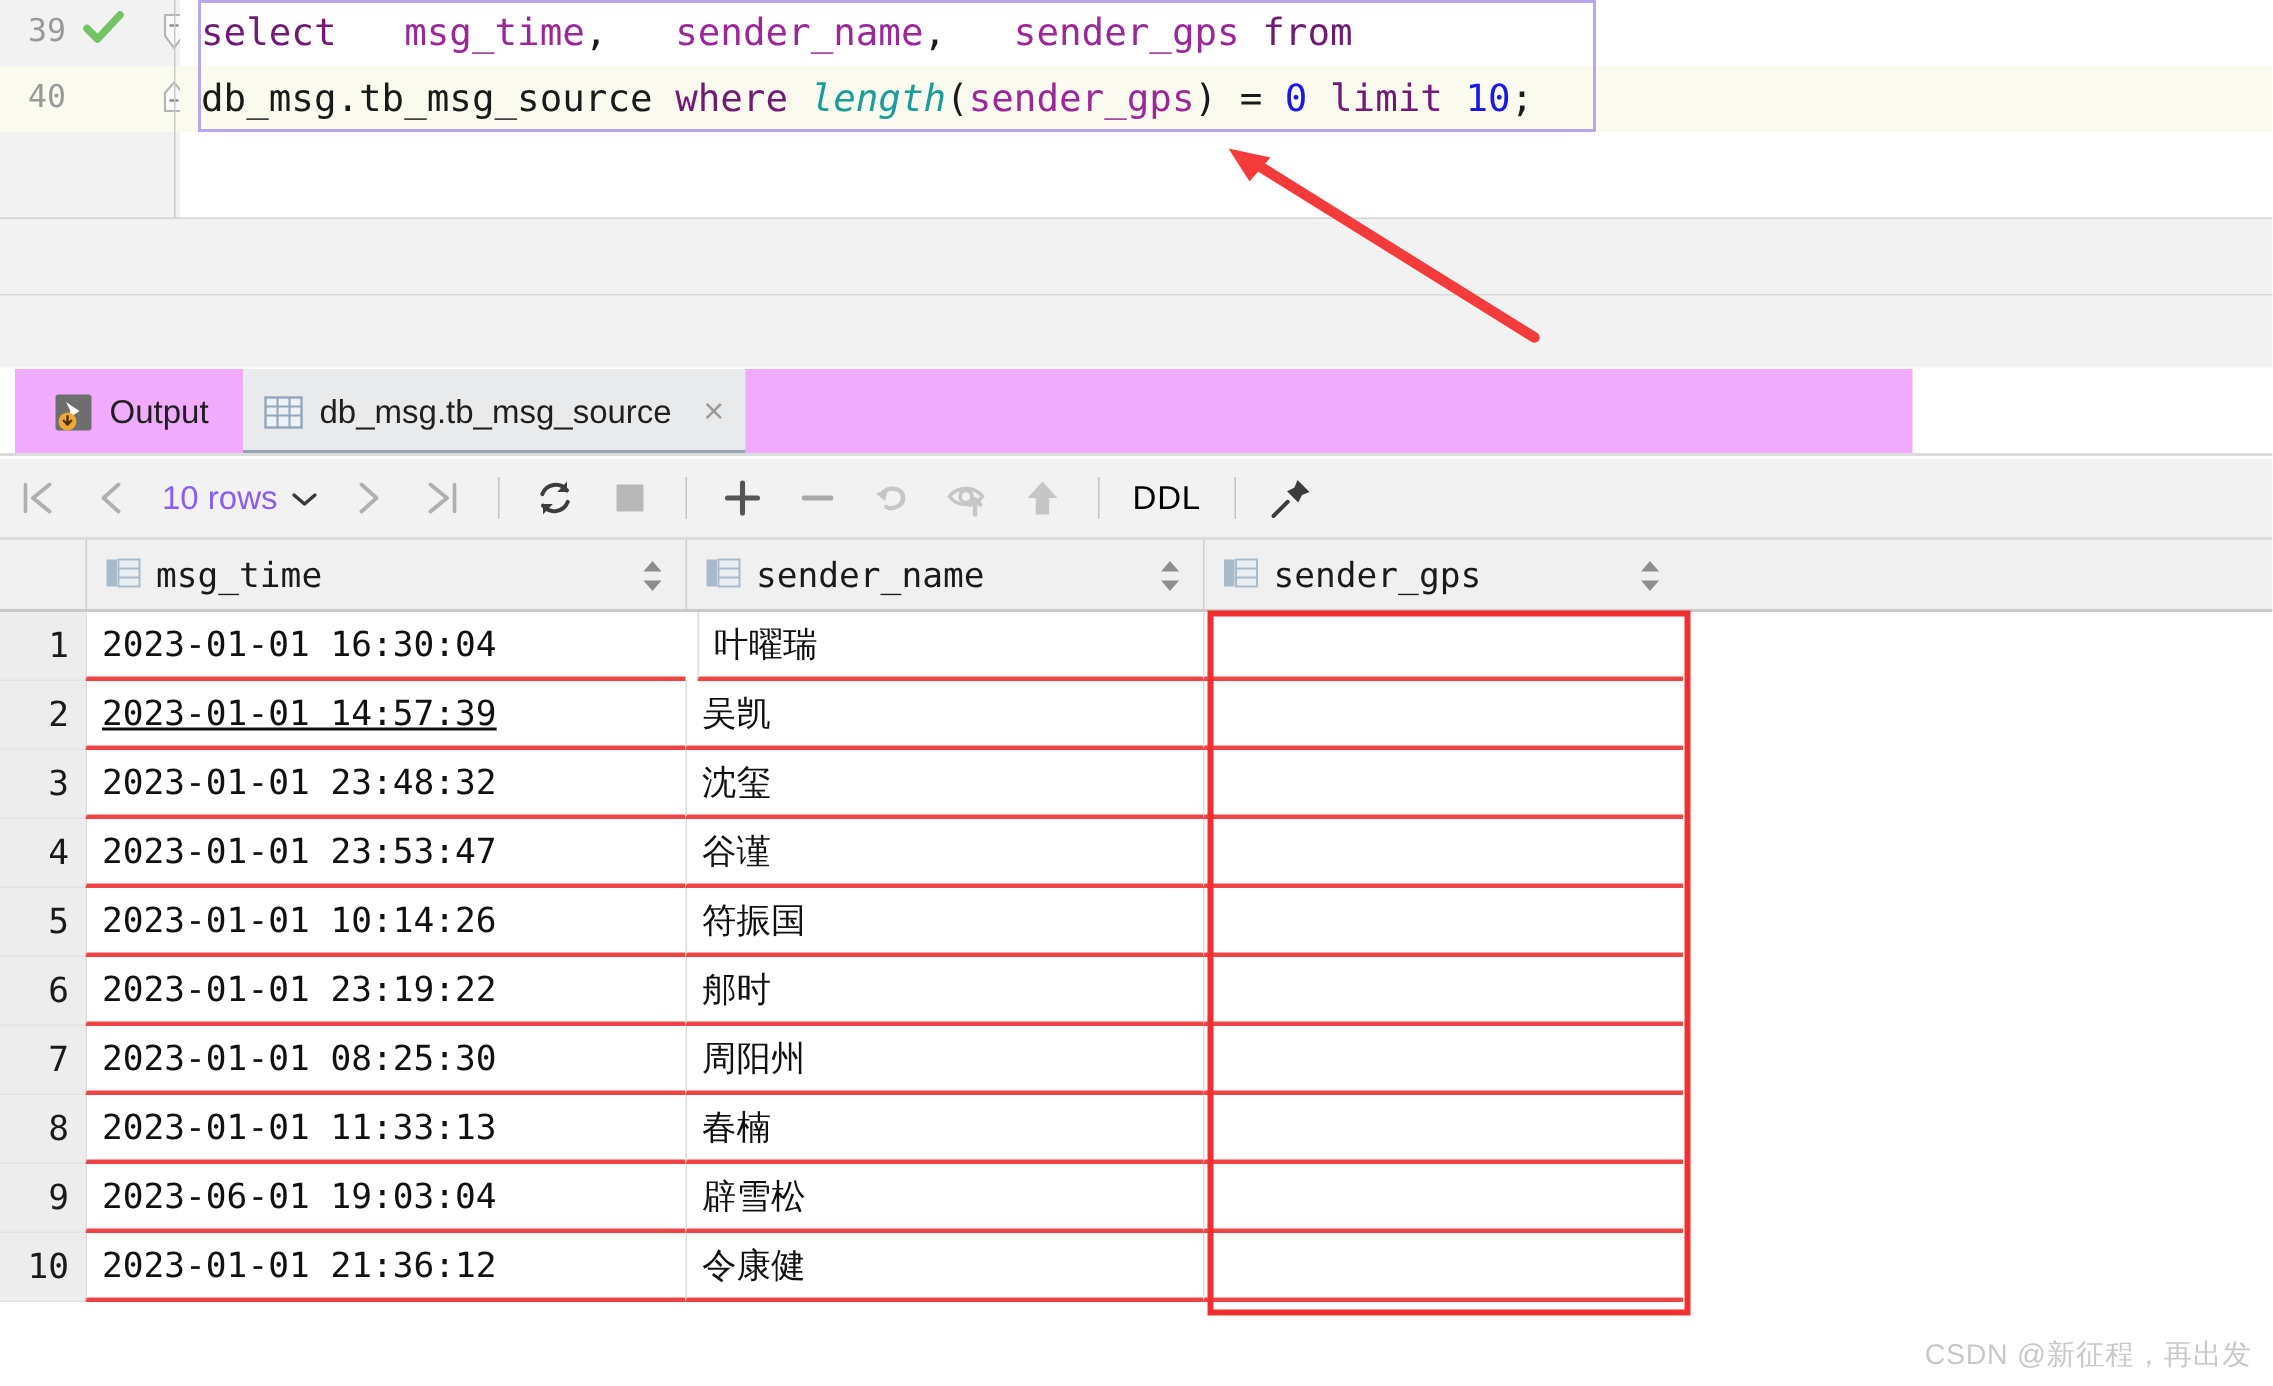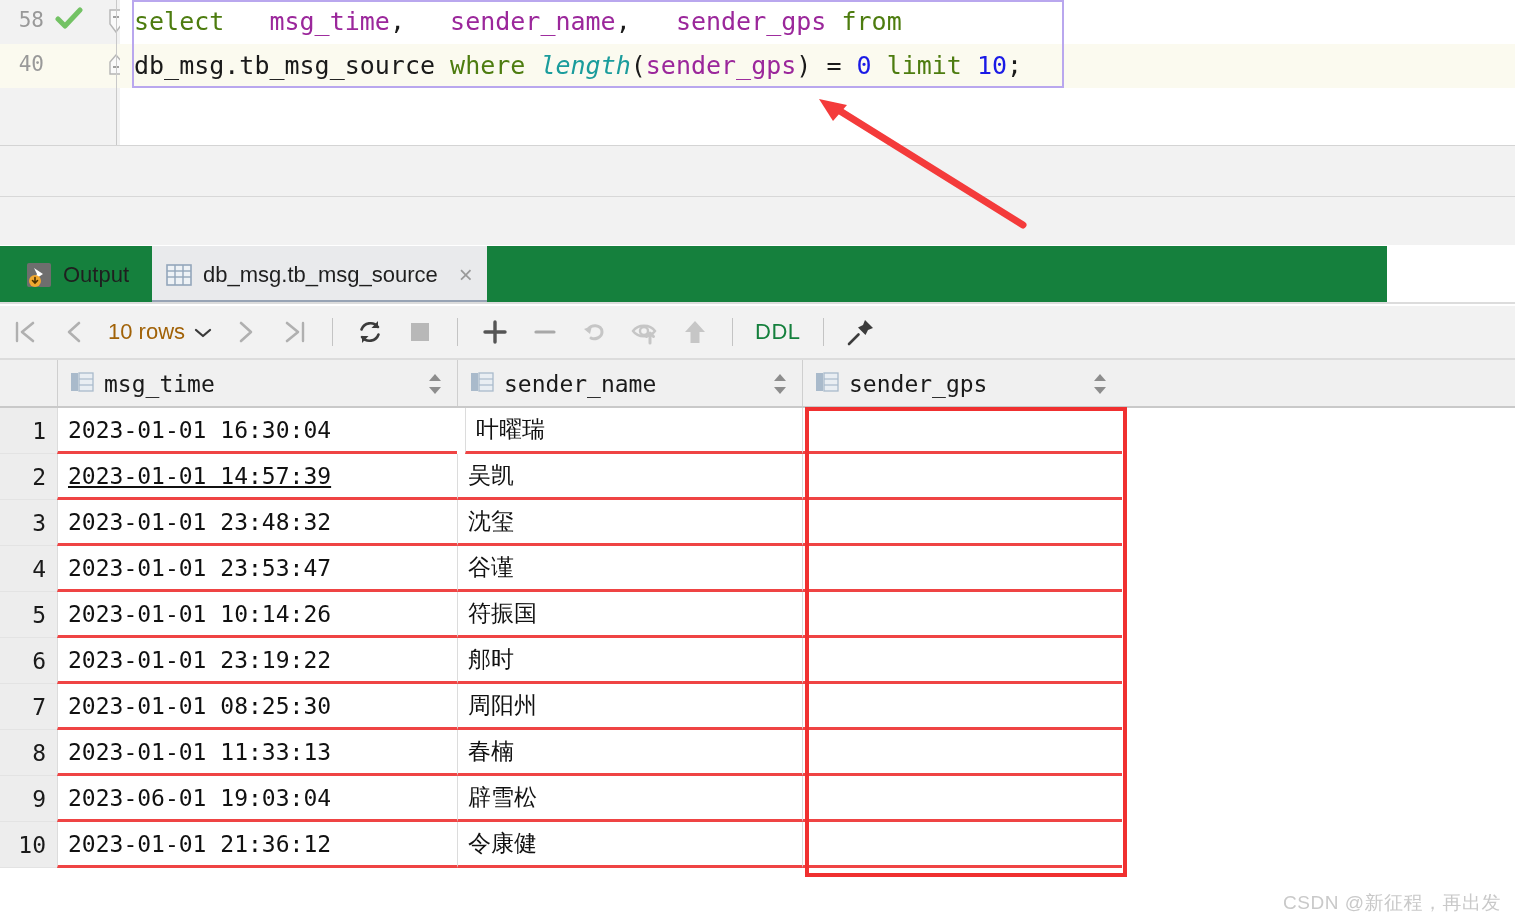--- a/index.html
+++ b/index.html
@@ -43,42 +43,42 @@
     white-space: pre;
     font-family: "DejaVu Sans Mono", "Liberation Mono", monospace;
     font-size: 25px; line-height: 44px;
   }
   .code-line.l39 { top: 0; background: #ffffff; }
   .code-line.l40 { top: 44px; background: #fbfaef; }
   .sel-box {
     position: absolute; left: 12px; top: 0; width: 932px; height: 88px;
     border: 2px solid #b9a7ee; background: transparent; pointer-events: none;
   }
-  .tok-kw   { color: #4d7c0f; }
+  .tok-kw   { color: #701a75; }
   .tok-col  { color: #9b279b; }
   .tok-tbl  { color: #1a1a1a; }
   .tok-fn   { color: #1a9c9c; font-style: italic; }
   .tok-num  { color: #1a1ae6; }
   .tok-pun  { color: #1a1a1a; }
   .code-text { position: relative; z-index: 2; padding-left: 14px; }
 
   .editor-bottom-fill {
     position: absolute; left: 0; top: 146px; width: 1515px; height: 99px;
     background: #f2f2f2;
   }
   .sep-line-1 { position: absolute; left: 0; top: 145px; width: 1515px; height: 1px; background: #d4d4d4; }
   .sep-line-2 { position: absolute; left: 0; top: 196px; width: 1515px; height: 1px; background: #d8d8d8; }
 
   
   .arrow-svg { position: absolute; left: 800px; top: 85px; width: 250px; height: 155px; z-index: 40; }
 
   
   .tabbar {
-    position: absolute; left: 0; top: 246px; width: 1387px; height: 58px;
-    background: #15803d;
+    position: absolute; left: 10px; top: 246px; width: 1265px; height: 58px;
+    background: #f0abfc;
   }
   .tab {
     position: absolute; top: 0; height: 58px;
     display: flex; align-items: center; gap: 11px;
     padding: 0 14px;
     font-size: 22px; color: #1f1f1f;
     cursor: default;
   }
   .tab-output { left: 12px; }
   .tab-result { left: 152px; background: #e9eaec; }
@@ -97,24 +97,24 @@
     background: #f2f2f2;
     display: flex; align-items: center;
   }
   .tb-btn {
     width: 44px; height: 44px; margin: 0 3px;
     display: flex; align-items: center; justify-content: center;
     flex: 0 0 auto;
   }
   .tb-rows {
     display: flex; align-items: center; gap: 9px;
-    font-size: 22px; color: #a16207; padding: 0 8px; flex: 0 0 auto;
+    font-size: 22px; color: #8b5cf6; padding: 0 8px; flex: 0 0 auto;
   }
   .tb-sep { width: 1px; height: 28px; background: #c4c4c4; margin: 0 12px; flex: 0 0 auto; }
-  .tb-ddl { font-size: 22px; color: #15803d; padding: 0 10px; flex: 0 0 auto; letter-spacing: .5px; }
+  .tb-ddl { font-size: 22px; color: #000000; padding: 0 10px; flex: 0 0 auto; letter-spacing: .5px; }
   .toolbar-bottom { position: absolute; left: 0; top: 358px; width: 1515px; height: 2px; background: #dcdcdc; }
 
   
   .grid { position: absolute; left: 0; top: 360px; width: 1515px; height: 520px; background: #ffffff; }
 
   .grid-header { position: absolute; left: 0; top: 0; width: 1515px; height: 48px; background: #f0f0f0; }
   .hdr-corner { position: absolute; left: 0; top: 0; width: 57px; height: 48px; background: #f0f0f0; }
   .hdr-cell {
     position: absolute; top: 0; height: 48px;
     background: #f0f0f0; border-left: 1px solid #cfcfcf;
@@ -158,21 +158,21 @@
 </style>
 </head>
 <body>
 
 <div id="root">
 
   <div class="editor">
 
     <div class="editor-gutter">
       <div class="gutter-row l39">
-        <span class="line-no">58</span>
+        <span class="line-no">39</span>
         <span class="check-icon">
           <svg width="28" height="26" viewBox="0 0 28 26">
               <path d="M3 13 L10 20 L25 4" stroke="#73c264" stroke-width="5" fill="none" stroke-linecap="round" stroke-linejoin="round"></path>
             </svg>
         </span>
         <span class="fold-marker" style="top:8px">
           <svg width="16" height="28" viewBox="0 0 16 28">
               <path d="M2 2 h12 v14 l-6 8 l-6 -8 z" fill="#fafafa" stroke="#b5b5b5" stroke-width="1.4"></path>
               <line x1="5" y1="9" x2="11" y2="9" stroke="#8a8a8a" stroke-width="1.6"></line>
             </svg>

